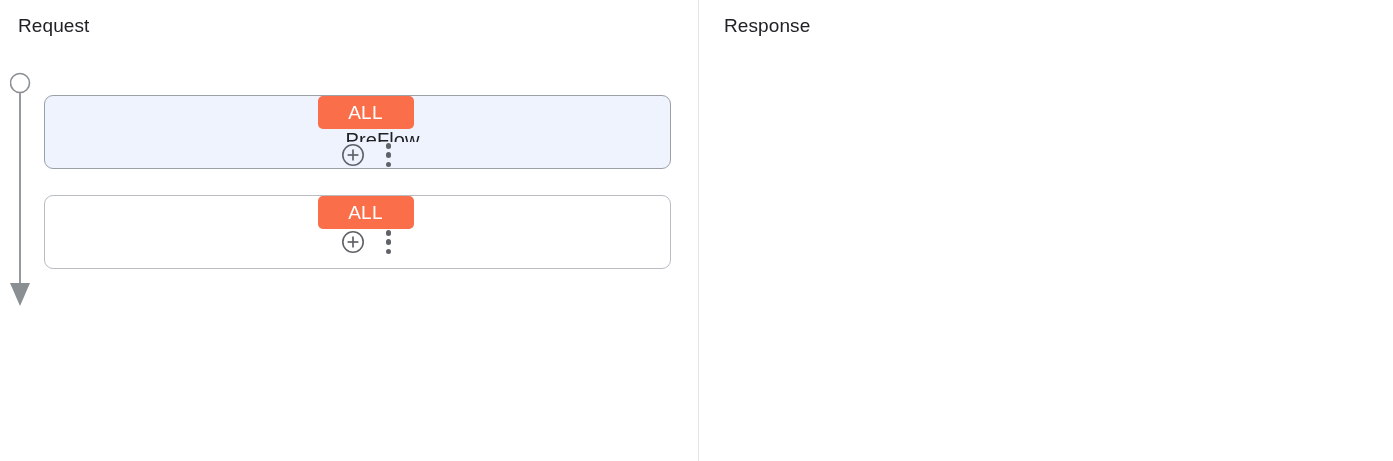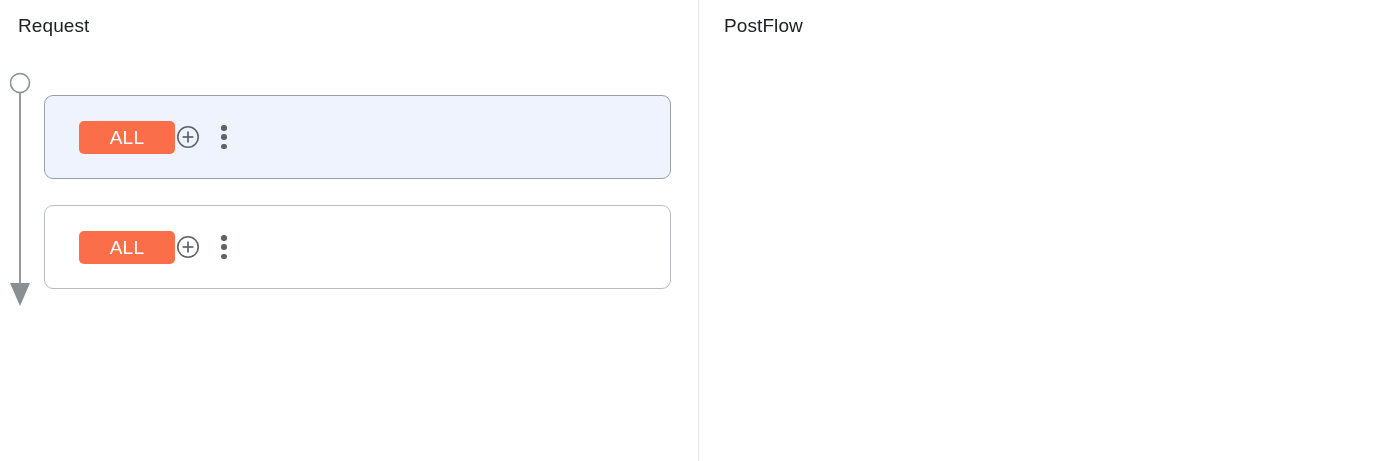--- a/index.html
+++ b/index.html
@@ -69,22 +69,23 @@
   .flow-card.selected {
     background: #eef3fd;
     border-color: #9aa0a6;
   }
 
   
   .flow-row {
     display: flex;
     align-items: center;
     box-sizing: border-box;
-    height: 82px;
+    height: 72px;
     padding: 0 18px 0 34px;
+    flex-direction: column;
   }
 
   
   .verb-badge {
     flex: 0 0 auto;
     min-width: 96px;
     height: 33px;
     border-radius: 5px;
     background: #fb6e4a;
     color: #ffffff;
@@ -154,20 +155,21 @@
         <line x1="10" y1="21" x2="10" y2="212" stroke="#8a8f94" stroke-width="1.8"></line>
         <polygon points="10,234 0,211 20,211" fill="#8a8f94"></polygon>
       </svg>
     </div>
 
     <div class="card-stack stack-request">
 
       <div class="flow-card selected">
         <div class="flow-row">
           <div class="verb-badge">ALL</div>
+          <div class="flow-name">PreFlow</div>
           <div class="row-actions">
             <span class="icon-btn">
               <svg width="24" height="24" viewBox="0 0 24 24" aria-hidden="true">
                 <circle cx="12" cy="12" r="10.2" fill="none" stroke="#5f6368" stroke-width="1.6"></circle>
                 <line x1="12" y1="6.6" x2="12" y2="17.4" stroke="#5f6368" stroke-width="1.7"></line>
                 <line x1="6.6" y1="12" x2="17.4" y2="12" stroke="#5f6368" stroke-width="1.7"></line>
               </svg>
             </span>
             <span class="kebab">
               <i></i>
@@ -196,17 +198,17 @@
             </span>
           </div>
         </div>
       </div>
 
     </div>
   </section>
 
   <section class="panel panel-response">
 
-    <div class="panel-title">PostFlow</div>
+    <div class="panel-title">Response</div>
 
   </section>
 
 </div>
 
 </body></html>

